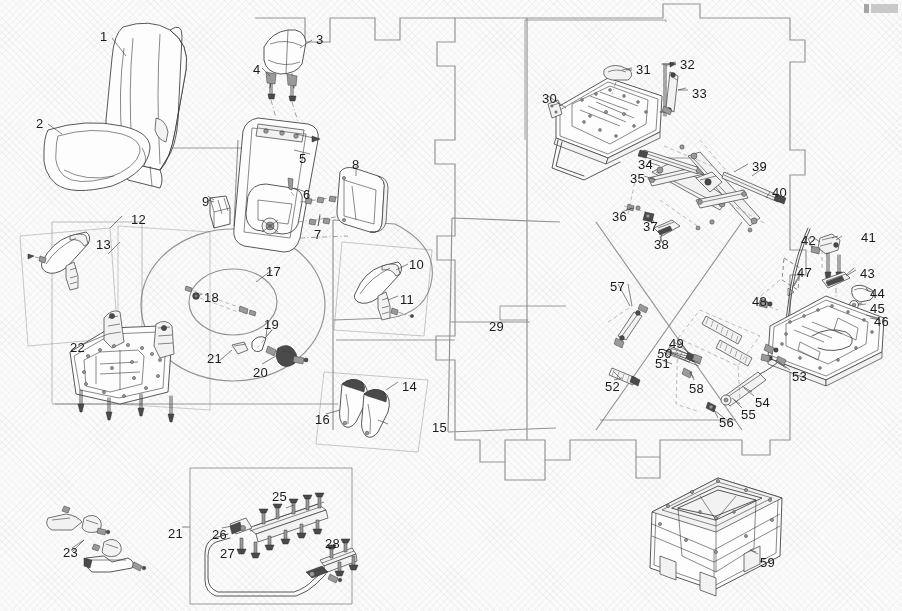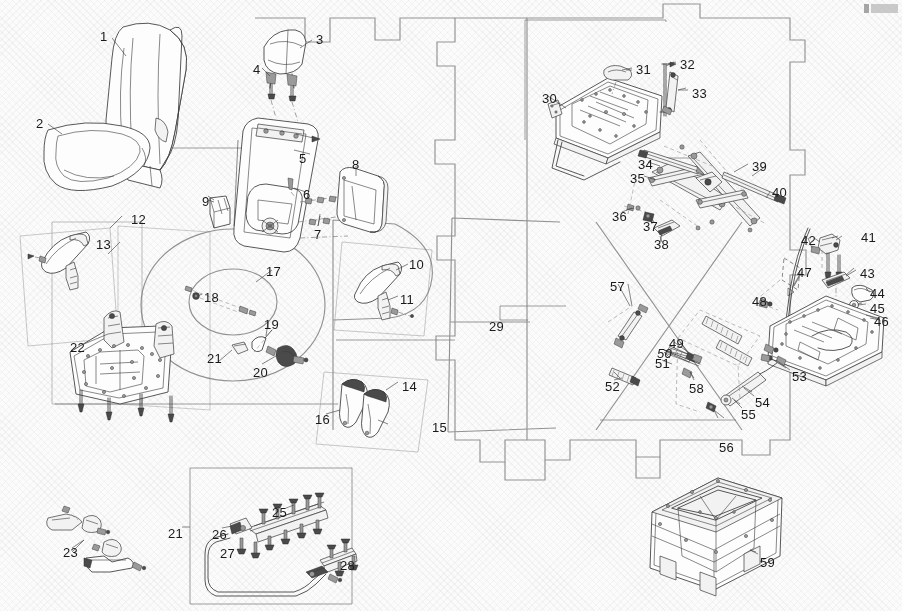--- a/index.html
+++ b/index.html
@@ -834,24 +834,24 @@
       <div class="cal" style="left: 392px; top: 421px; margin-left: 40px;">15</div>
       <div class="cal" style="left: 315px; top: 413px;">16</div>
       <div class="cal" style="left: 266px; top: 265px;">17</div>
       <div class="cal" style="left: 204px; top: 291px;">18</div>
       <div class="cal" style="left: 264px; top: 318px;">19</div>
       <div class="cal" style="left: 253px; top: 366px;">20</div>
       <div class="cal" style="left: 207px; top: 352px;">21</div>
       <div class="cal" style="left: 70px; top: 341px;">22</div>
       <div class="cal" style="left: 63px; top: 546px;">23</div>
       <div class="cal" style="left: 168px; top: 527px;">21</div>
-      <div class="cal" style="left: 272px; top: 506px;">25</div>
+      <div class="cal" style="left: 272px; top: 490px;">25</div>
       <div class="cal" style="left: 212px; top: 528px;">26</div>
       <div class="cal" style="left: 220px; top: 547px;">27</div>
-      <div class="cal" style="left: 340px; top: 537px; margin-top: 22px;">28</div>
+      <div class="cal" style="left: 325px; top: 537px;">28</div>
       <div class="cal" style="left: 489px; top: 320px;">29</div>
       <div class="cal" style="left: 542px; top: 92px;">30</div>
       <div class="cal" style="left: 636px; top: 63px;">31</div>
       <div class="cal" style="left: 680px; top: 58px;">32</div>
       <div class="cal" style="left: 692px; top: 87px;">33</div>
       <div class="cal" style="left: 638px; top: 158px;">34</div>
       <div class="cal" style="left: 630px; top: 172px;">35</div>
       <div class="cal" style="left: 612px; top: 210px;">36</div>
       <div class="cal" style="left: 643px; top: 220px;">37</div>
       <div class="cal" style="left: 654px; top: 238px;">38</div>
@@ -865,19 +865,19 @@
       <div class="cal" style="left: 874px; top: 315px;">46</div>
       <div class="cal" style="left: 797px; top: 266px;">47</div>
       <div class="cal" style="left: 752px; top: 295px;">48</div>
       <div class="cal" style="left: 669px; top: 337px;">49</div>
       <div class="cal" style="left: 657px; top: 347px; font-style: italic;">50</div>
       <div class="cal" style="left: 655px; top: 357px;">51</div>
       <div class="cal" style="left: 605px; top: 380px;">52</div>
       <div class="cal" style="left: 792px; top: 370px;">53</div>
       <div class="cal" style="left: 755px; top: 396px;">54</div>
       <div class="cal" style="left: 741px; top: 408px;">55</div>
-      <div class="cal" style="left: 719px; top: 441px;">56</div>
+      <div class="cal" style="left: 719px; top: 416px;">56</div>
       <div class="cal" style="left: 610px; top: 280px;">57</div>
       <div class="cal" style="left: 689px; top: 382px;">58</div>
       <div class="cal" style="left: 760px; top: 556px;">59</div>
     </div>
 
 </div>
 
 </body></html>

